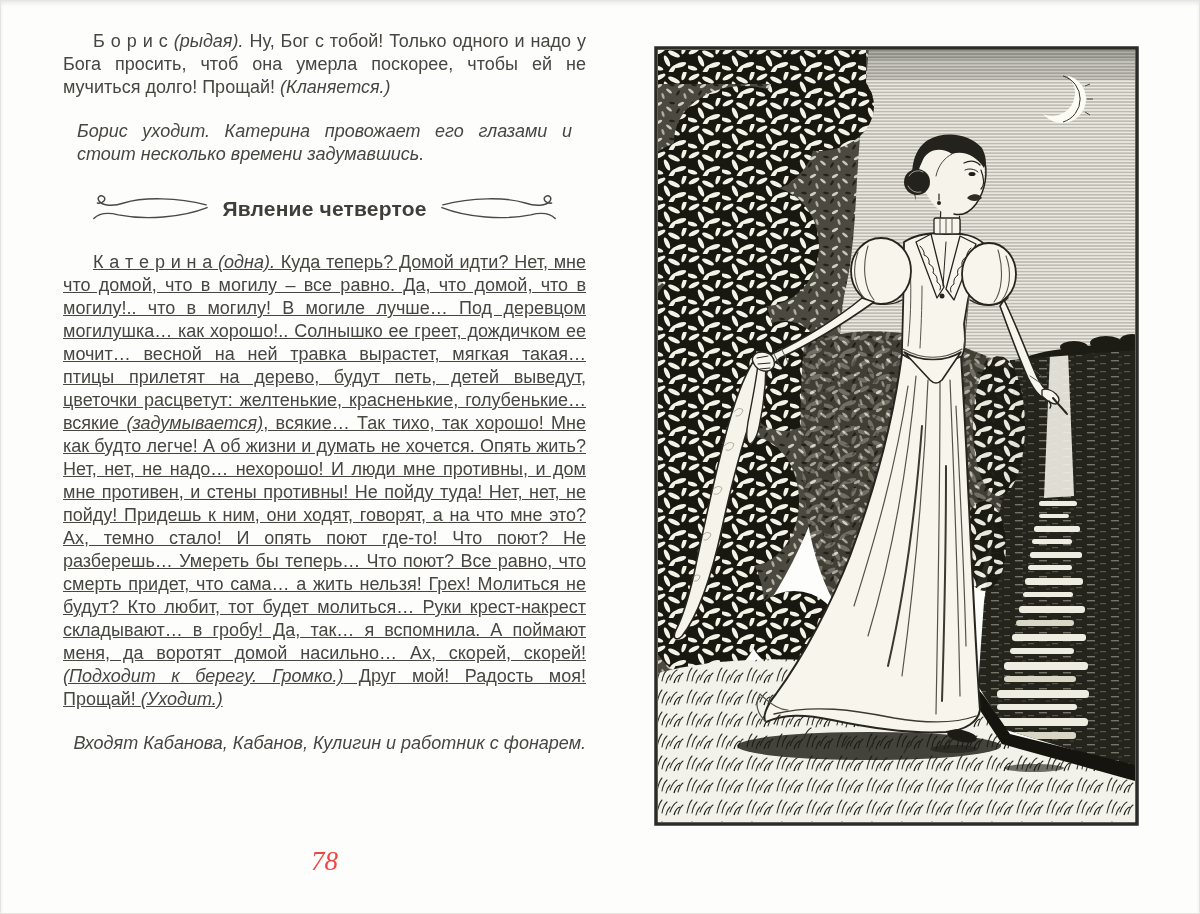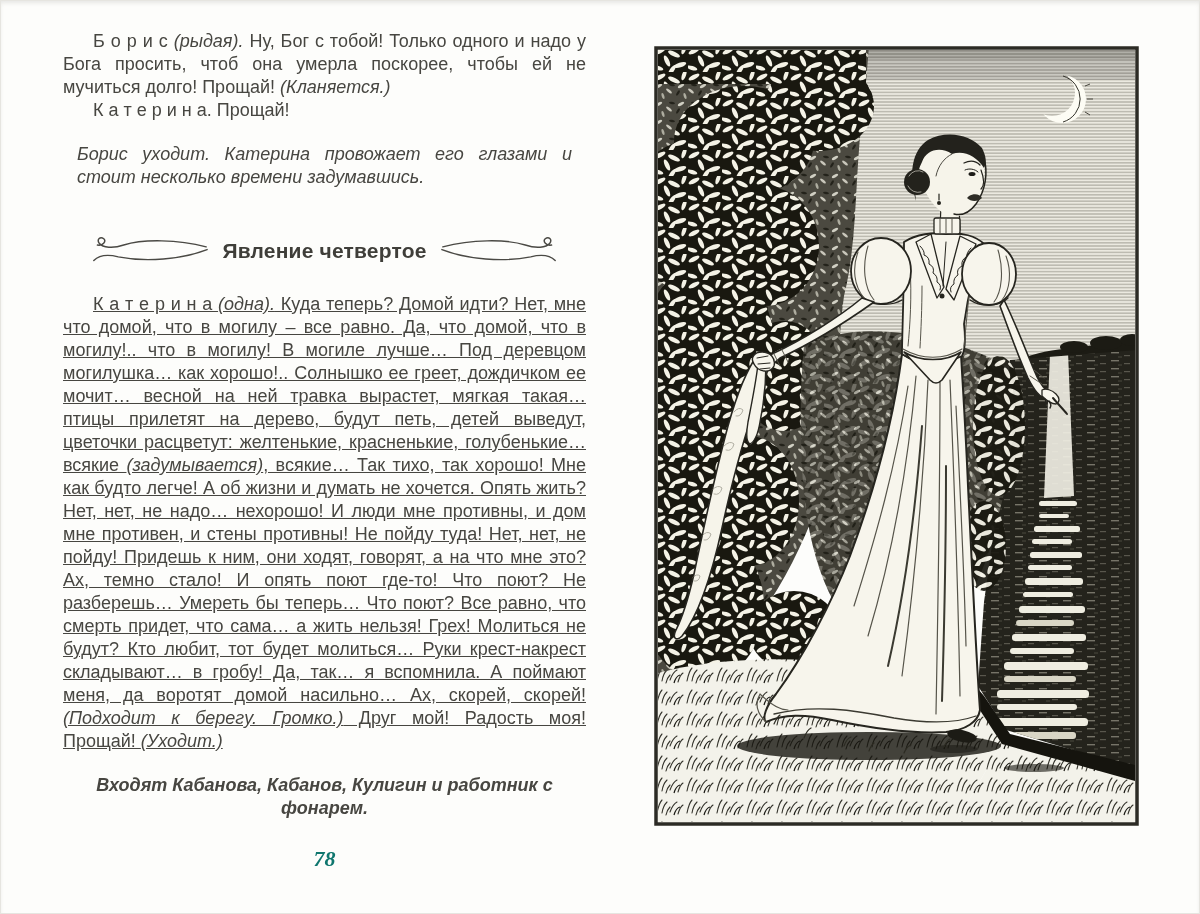--- a/index.html
+++ b/index.html
@@ -19,44 +19,43 @@
     text-align:justify;hyphens:auto;
   }
   .text-col p{margin:0;}
   .indent{text-indent:30px;}
   .it{font-style:italic;}
   .sd-center{
     margin-top:21px !important;font-style:italic;
     padding:0 14px;
   }
   .heading-row{
-    margin-top:47px;display:flex;align-items:center;justify-content:center;gap:13px;
+    margin-top:28px;display:flex;align-items:center;justify-content:center;gap:13px;
   }
   .heading{
     font-weight:bold;font-size:21px;letter-spacing:.2px;color:#3f3e39;white-space:nowrap;
   }
   .flourish{display:block;}
   .flourish.rt{transform:scaleX(-1);}
   .monologue{margin-top:28px !important;text-decoration:underline;}
-  .sd-left{margin-top:21px !important;font-style:italic;text-align:center;font-weight:bold;}
+  .sd-left{margin-top:21px !important;font-style:italic;text-align:right;}
   .pagenum{
     position:absolute;top:846px;left:63px;width:523px;text-align:center;
     font-family:"Liberation Serif", serif;font-style:italic;
-    font-size:22px;color:#0f766e;font-weight:bold;
+    font-size:27px;color:#ef4444;
   }
   .illus{position:absolute;left:654px;top:46px;}
 </style>
 </head>
 <body>
 
 <div class="text-col">
 
   <p class="indent"><span>Б о р и с </span><span class="it">(рыдая).</span><span> Ну, Бог с тобой! Только одного и надо у Бога просить, чтоб она умерла поскорее, чтобы ей не мучиться долго! Прощай! </span><span class="it">(Кланяется.)</span></p>
 
-  <p class="indent"><span>К а т е р и н а.</span><span> Прощай!</span></p>
 
   <p class="sd-center">Борис уходит. Катерина провожает его глазами и стоит несколько времени задумавшись.</p>
 
   <div class="heading-row">
     <svg class="flourish" viewBox="0 0 130 32" width="118" height="29" aria-hidden="true">
       <g fill="none" stroke="#4a4944" stroke-width="1.6" stroke-linecap="round">
         <path d="M127,12 C96,4 58,3 36,10 C24,14 13,13 9,8 C6,4 10,0 14,3 C17,6 13,11 7,10"></path>
         <path d="M128,15 C100,26 60,29 30,23 C18,20 8,22 3,27"></path>
       </g>
     </svg>

